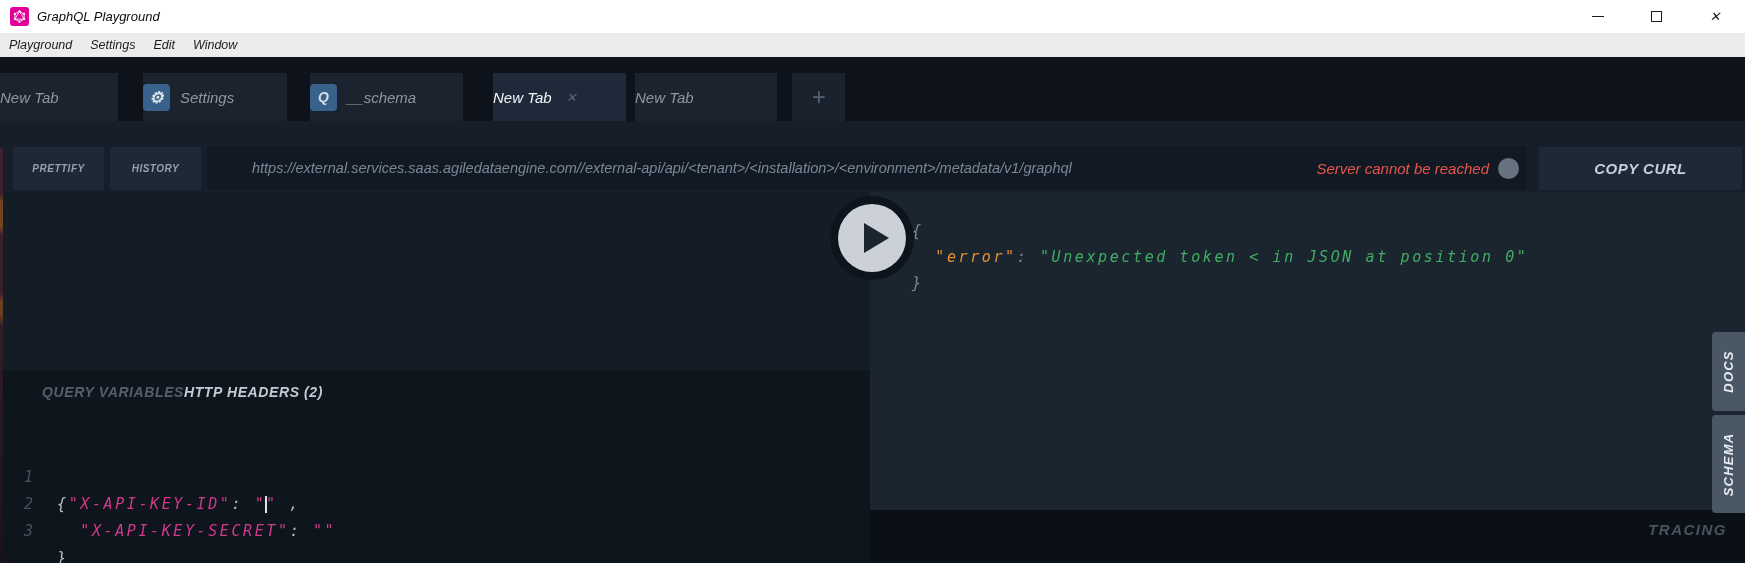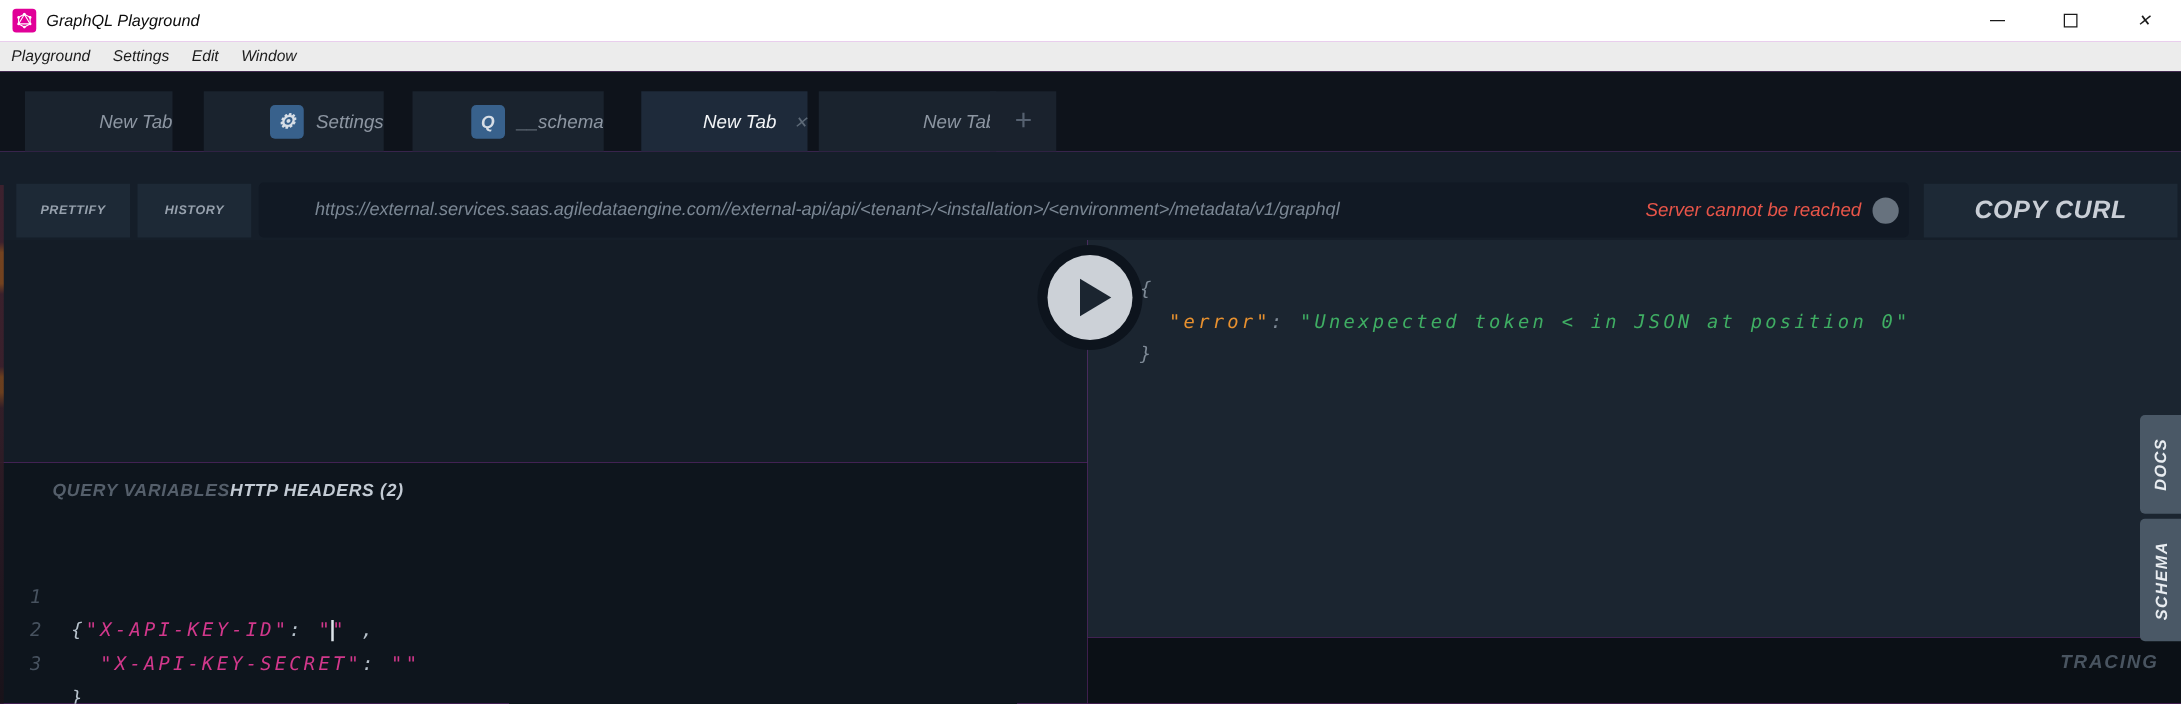--- a/index.html
+++ b/index.html
@@ -21,21 +21,21 @@
   .close-glyph { font-size:13px; color:#1a1a1a; }
 
   
   .menubar { position:absolute; left:0; top:33px; width:1745px; height:24px; background:#ececec;
     display:flex; align-items:center; }
   .menu-item { padding:0 9px; font-size:12.5px; color:#1d1d1d; height:24px; line-height:24px; }
 
   
   .tabstrip { position:absolute; left:0; top:57px; width:1745px; height:64px; background:#0e131b; }
   .tab { position:absolute; top:16px; height:48px; background:#1a232e; display:flex;
-    align-items:center; justify-content:flex-end; gap:10px; font-size:15px; color:#8d96a2;margin-left:20px; }
+    align-items:center; justify-content:flex-start; gap:10px; font-size:15px; color:#8d96a2; }
   .tab.active { background:#1e2a3a; color:#f3f5f7; }
   .tab-badge { width:27px; height:27px; border-radius:4px; background:#38618c; color:#d7dee6;
     display:flex; align-items:center; justify-content:center; font-size:14px; font-weight:bold; }
   .tab-badge.gear { font-size:16px; }
   .tab-close { font-size:13px; color:#5d6977; margin-left:4px; }
   .tab-plus { position:absolute; top:16px; left:792px; width:53px; height:48px; background:#1a222d;
     display:flex; align-items:center; justify-content:center; font-size:24px; color:#566170; }
   .top-gear { position:absolute; left:1686px; top:76px; width:40px; height:40px; font-size:34px;
     color:#3f4954; display:flex; align-items:center; justify-content:center; }
 
@@ -46,21 +46,21 @@
     justify-content:center; }
   .tb-prettify { left:13px; width:91px; }
   .tb-history { left:110px; width:91px; }
   .url-box { position:absolute; left:207px; top:25px; width:1320px; height:44px; background:#111924;
     border-radius:4px; display:flex; align-items:center; }
   .url-text { position:absolute; left:45px; right:300px; font-size:14.5px; color:#7b8794;
     white-space:nowrap; overflow:hidden; }
   .server-status { position:absolute; right:38px; font-size:15px; color:#e85549; white-space:nowrap; }
   .status-dot { position:absolute; right:8px; width:21px; height:21px; border-radius:50%;
     background:#67727e; }
-  .tb-copycurl { left:1539px; width:203px; color:#c9ced6; font-size:20px; }
+  .tb-copycurl { left:1539px; width:203px; color:#c9ced6; font-size:15px; }
 
   
   .query-pane { position:absolute; left:0; top:192px; width:870px; height:178px; background:#141c26; }
   .mono { font-family:"DejaVu Sans Mono", monospace; font-size:15px; letter-spacing:2.6px;
     white-space:pre; }
   .gutter-num { color:#47525f; }
   .q-line1 { position:absolute; left:24px; top:228px; }
 
   .response-pane { position:absolute; left:870px; top:192px; width:875px; height:318px;
     background:#1b2530; }

